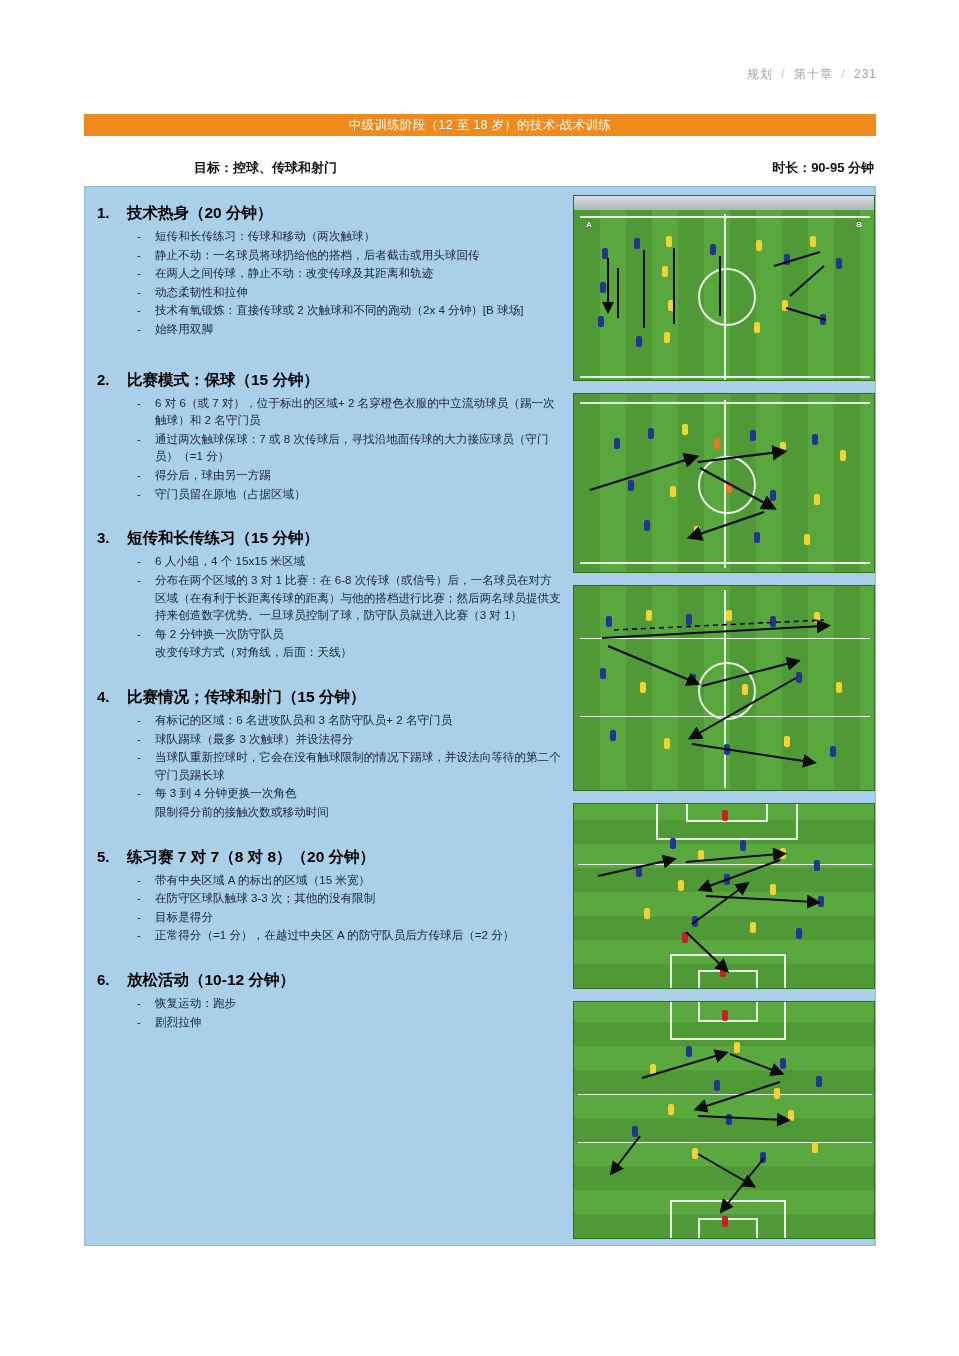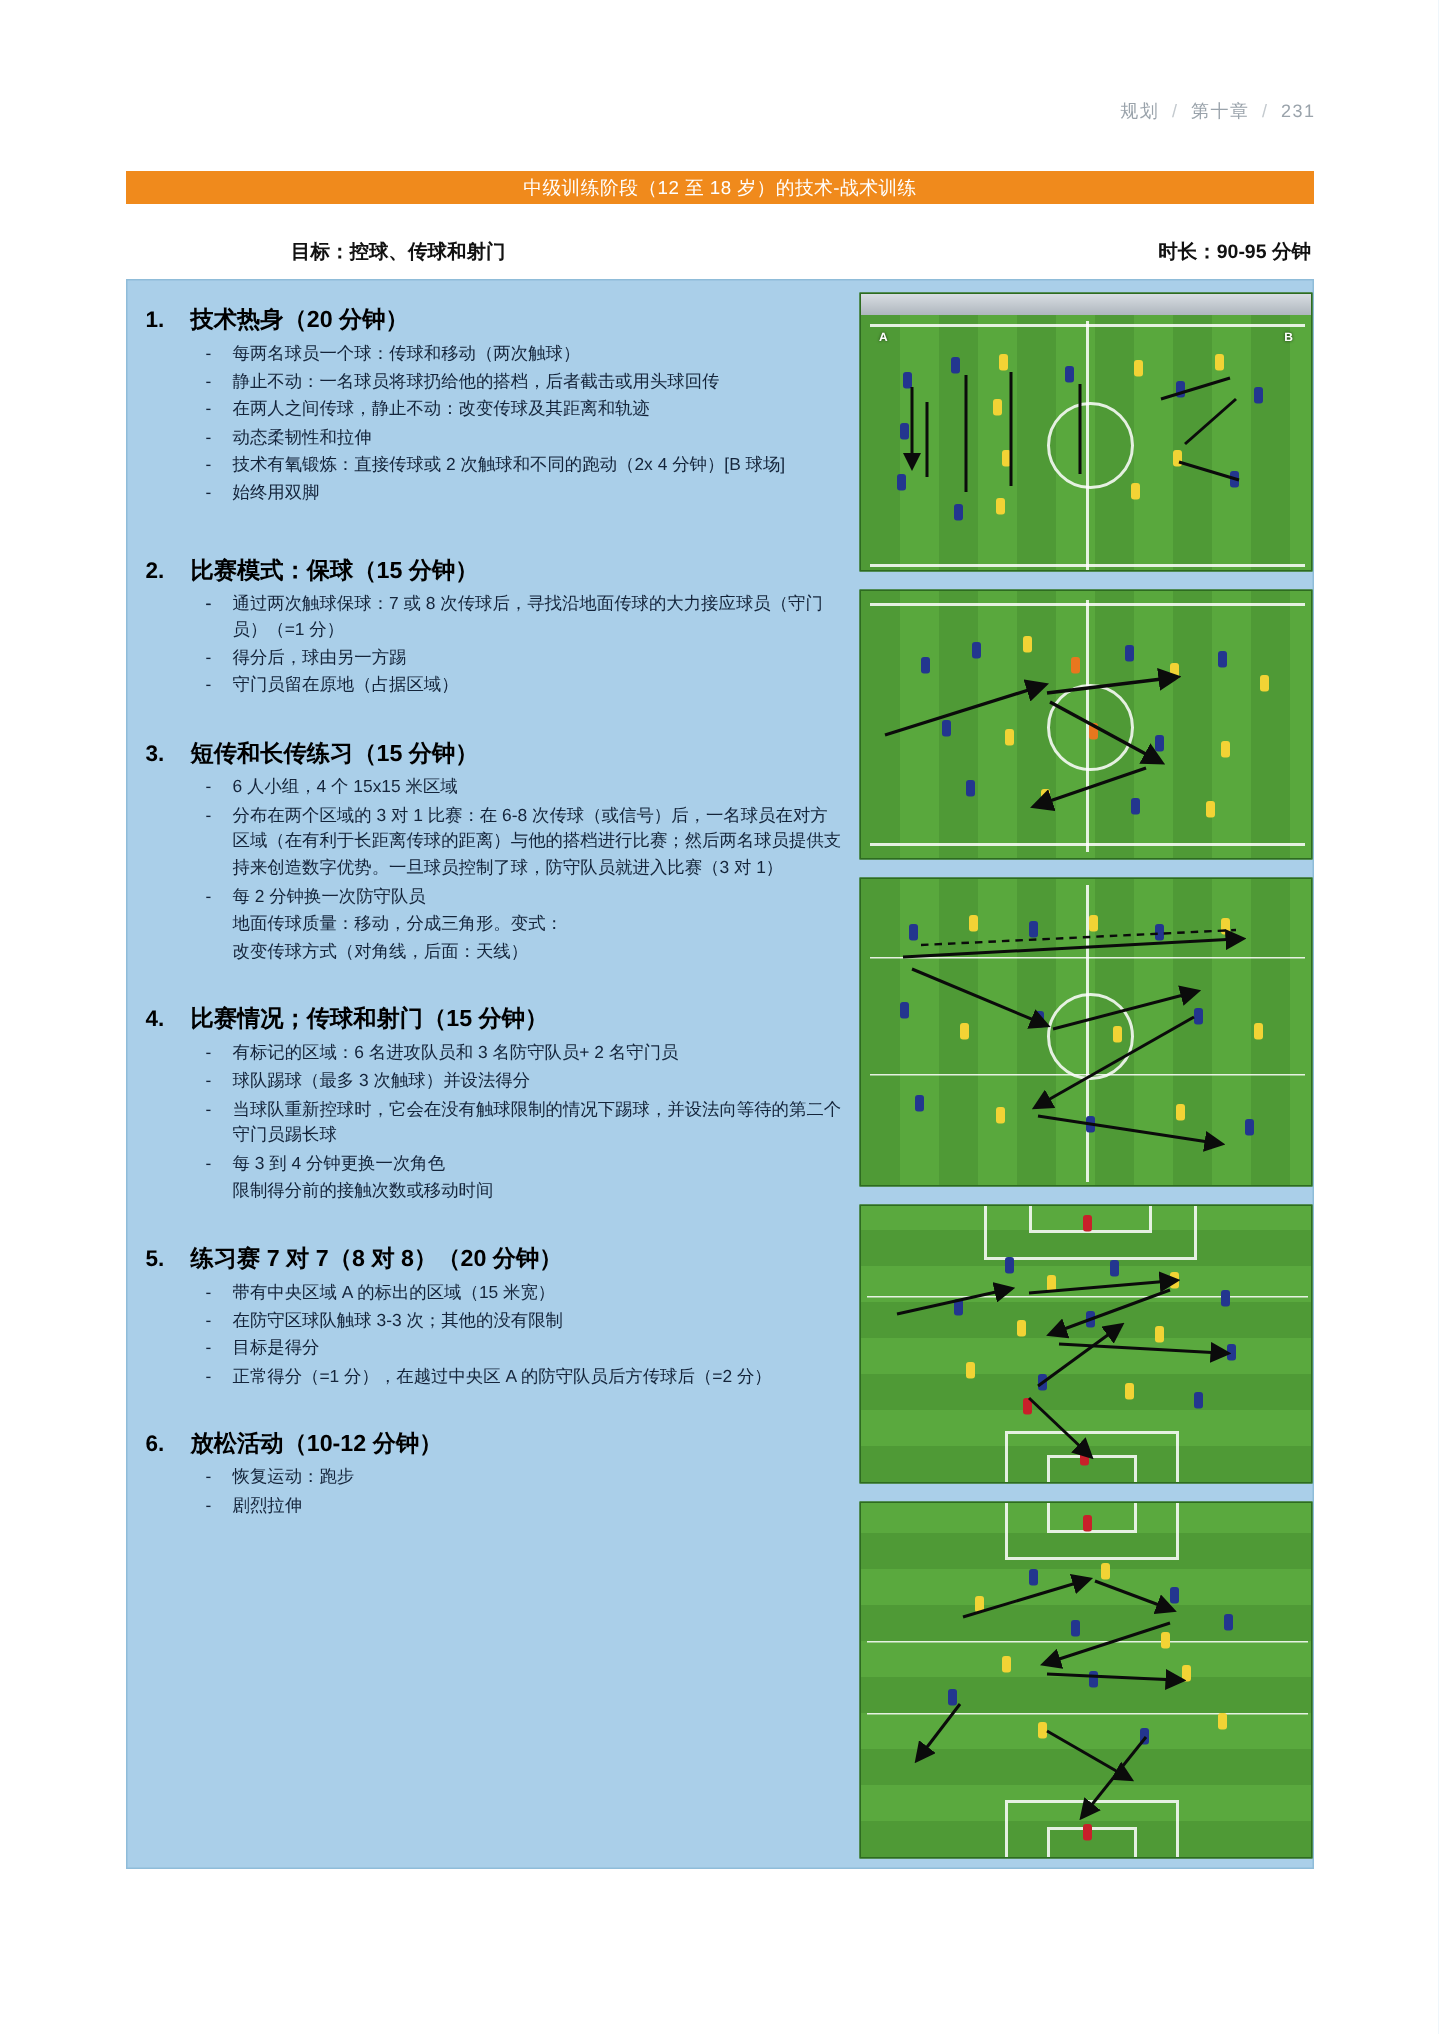--- a/index.html
+++ b/index.html
@@ -238,52 +238,51 @@
   <div class="panel">
 
     <div class="content-col">
 
       <div class="section" style="margin-top:6px;">
         <div class="sec-head">
           <span class="sec-num">1.</span>
           <span class="sec-title">技术热身（20 分钟）</span>
         </div>
         <ul class="bullets">
-          <li><span class="dash">-</span><span>每两名球员一个球：传球和移动（两次触球）</span></li>
+          <li><span class="dash">-</span><span>短传和长传练习：传球和移动（两次触球）</span></li>
           <li><span class="dash">-</span><span>静止不动：一名球员将球扔给他的搭档，后者截击或用头球回传</span></li>
           <li><span class="dash">-</span><span>在两人之间传球，静止不动：改变传球及其距离和轨迹</span></li>
           <li><span class="dash">-</span><span>动态柔韧性和拉伸</span></li>
           <li><span class="dash">-</span><span>技术有氧锻炼：直接传球或 2 次触球和不同的跑动（2x 4 分钟）[B 球场]</span></li>
           <li><span class="dash">-</span><span>始终用双脚</span></li>
         </ul>
       </div>
 
       <div class="section" style="margin-top:32px;">
         <div class="sec-head">
           <span class="sec-num">2.</span>
           <span class="sec-title">比赛模式：保球（15 分钟）</span>
         </div>
         <ul class="bullets">
-          <li><span class="dash">-</span></li>
+          <li><span class="dash">-</span><span>6 对 6（或 7 对），位于标出的区域+ 2 名穿橙色衣服的中立流动球员（踢一次触球）和 2 名守门员</span></li>
           <li><span class="dash">-</span><span>通过两次触球保球：7 或 8 次传球后，寻找沿地面传球的大力接应球员（守门员）（=1 分）</span></li>
           <li><span class="dash">-</span><span>得分后，球由另一方踢</span></li>
           <li><span class="dash">-</span><span>守门员留在原地（占据区域）</span></li>
         </ul>
       </div>
 
       <div class="section" style="margin-top:26px;">
         <div class="sec-head">
           <span class="sec-num">3.</span>
           <span class="sec-title">短传和长传练习（15 分钟）</span>
         </div>
         <ul class="bullets">
           <li><span class="dash">-</span><span>6 人小组，4 个 15x15 米区域</span></li>
           <li><span class="dash">-</span><span>分布在两个区域的 3 对 1 比赛：在 6-8 次传球（或信号）后，一名球员在对方区域（在有利于长距离传球的距离）与他的搭档进行比赛；然后两名球员提供支持来创造数字优势。一旦球员控制了球，防守队员就进入比赛（3 对 1）</span></li>
           <li><span class="dash">-</span><span>每 2 分钟换一次防守队员</span></li>
-          <li class="nodash"><span>地面传球质量：移动，分成三角形。变式：</span></li>
           <li class="nodash"><span>改变传球方式（对角线，后面：天线）</span></li>
         </ul>
       </div>
 
       <div class="section" style="margin-top:26px;">
         <div class="sec-head">
           <span class="sec-num">4.</span>
           <span class="sec-title">比赛情况；传球和射门（15 分钟）</span>
         </div>
         <ul class="bullets">

